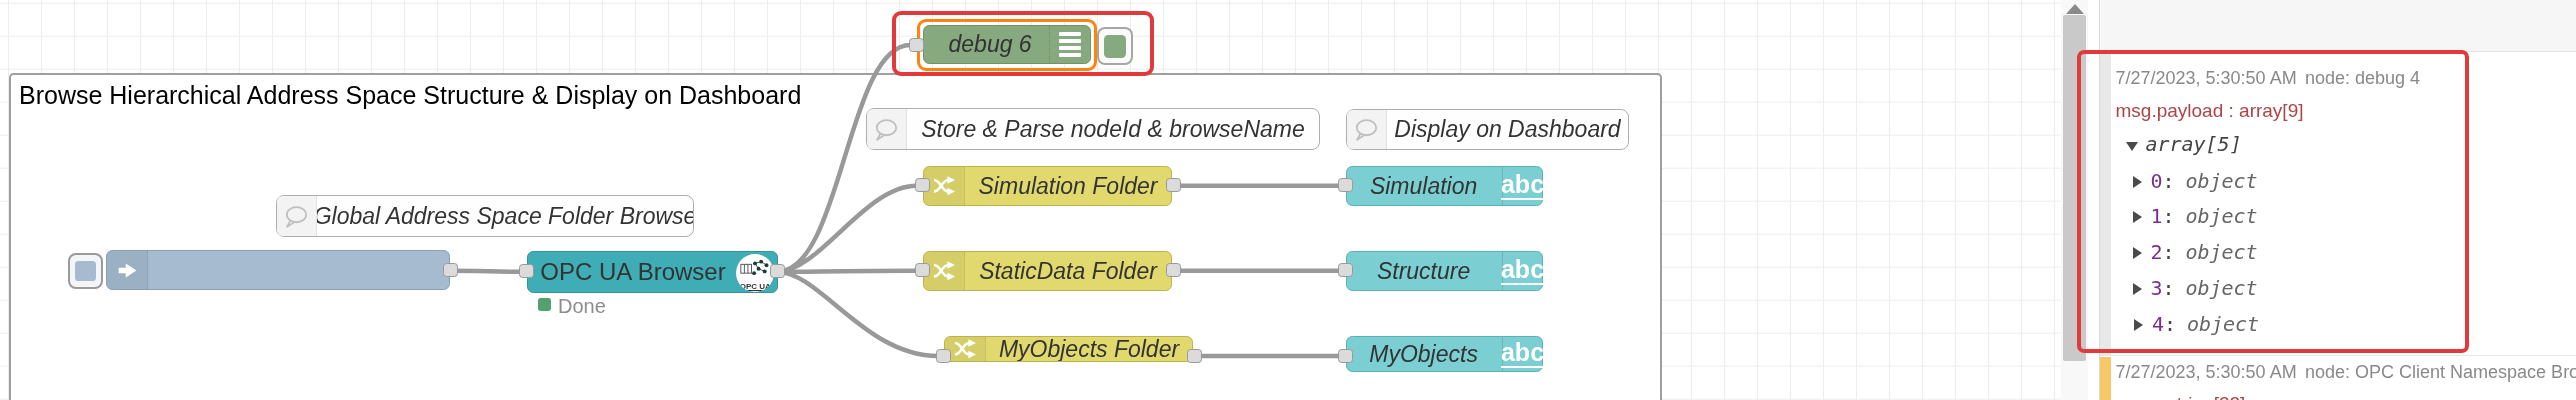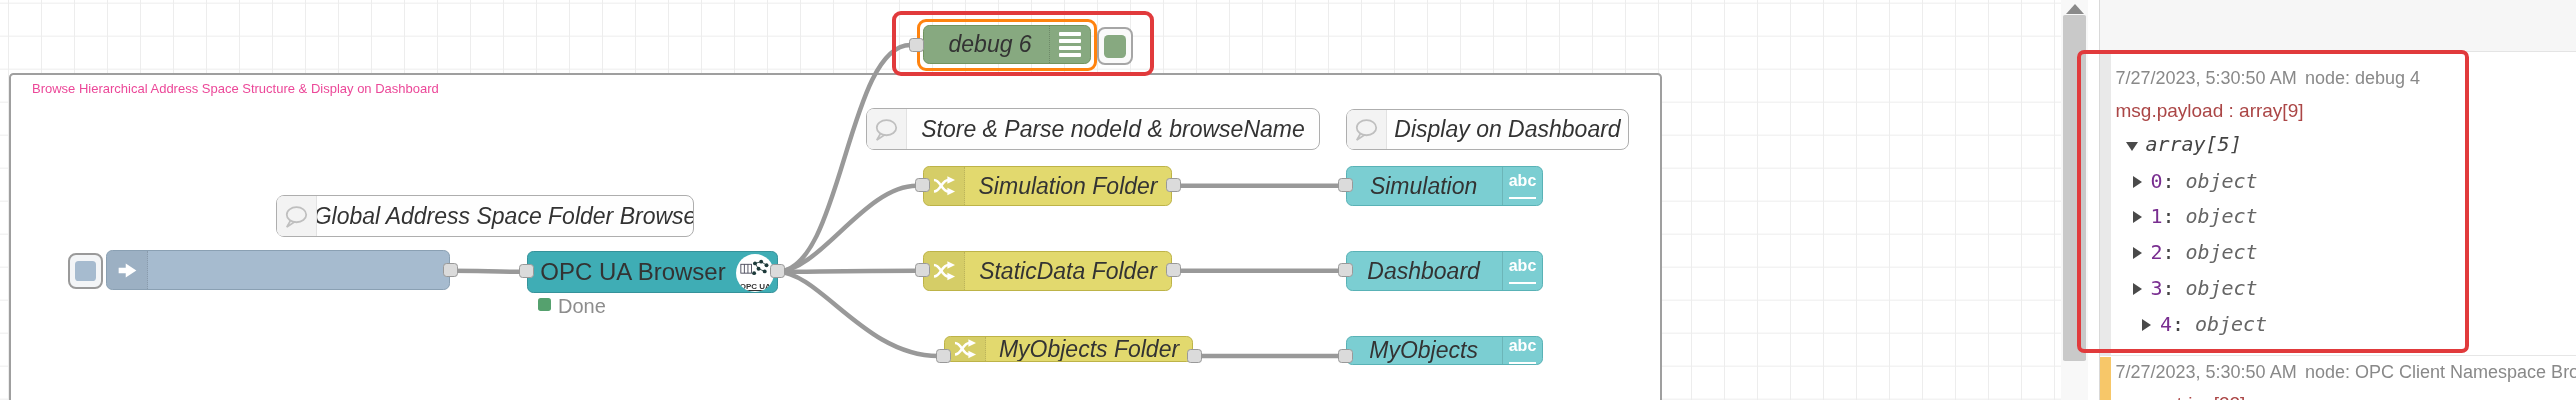--- a/index.html
+++ b/index.html
@@ -7,21 +7,21 @@
   .stage { position:relative; width:2576px; height:401px; overflow:hidden;
            font-family:"Liberation Sans", sans-serif; background:#fff; }
 
   
   .canvas { position:absolute; left:0; top:0; width:2061px; height:401px; background:#fff;
     background-image: linear-gradient(#ededed 0.9px, transparent 0.9px),
                       linear-gradient(90deg, #ededed 0.9px, transparent 0.9px);
     background-size:33px 33px; background-position:8px 2.7px; }
   .group { position:absolute; left:9px; top:73px; width:1653px; height:340px;
            background:#fff; border:2.2px solid #9f9f9f; border-radius:4.5px; }
-  .group-title { padding:6.3px 0 0 8px; font-size:13px; color:#ec4899; white-space:nowrap;margin-left:13px; }
+  .group-title { padding:6.3px 0 0 8px; font-size:25px; color:#000000; white-space:nowrap; }
 
   svg.wires { position:absolute; left:0; top:0; width:2061px; height:401px; }
   svg.wires path { stroke:#999; stroke-width:5; fill:none; stroke-linecap:round; }
 
   .port { position:absolute; width:15.2px; height:14.3px; background:#dbdbdb;
           border:1.8px solid #999; border-radius:3.6px; }
 
   .node { position:absolute; display:flex; align-items:stretch; border-radius:6.3px;
           font-size:23px; color:#333; }
   .nlabel { flex:1; display:flex; align-items:center; justify-content:center;
@@ -49,22 +49,22 @@
 
   .comment { background:#fefefe; border:1.8px solid #aeaeae; border-radius:8px; }
   .comment .strip { background:#f3f3f3; border-right:0.9px solid #e2e2e2; width:40px; border-radius:6.3px 0 0 6.3px;}
 
   .switch { background:#e2d96e; border:1.8px solid #bdb348; }
 
   .uitext { background:#7bced2; border:1.8px solid #59b2b6; }
   .uitext .nlabel { padding-right:1.8px; }
   .abc-area { width:40px; display:flex; align-items:center; justify-content:center;
               border-left:0.9px solid rgba(0,0,0,0.12); }
-  .abc { color:#fff; font-weight:bold; font-size:16px; font-style:normal;
-         border-bottom:2.7px solid #fff; padding-bottom:8px; line-height:1; }
+  .abc { color:#fff; font-weight:bold; font-size:25px; font-style:normal;
+         border-bottom:2.7px solid #fff; padding-bottom:1px; line-height:1; }
 
   .debug { background:#87a980; border:1.8px solid #71935f; }
   .debug .nlabel { padding-left:7.2px; }
   .bars { width:41px; border-left:0.9px dotted rgba(0,0,0,0.18); display:flex;
           flex-direction:column; align-items:center; justify-content:center; gap:3.6px; }
   .bars i { display:block; width:21.5px; height:3.6px; background:#fff; border-radius:0.9px; }
   .sel-outline { position:absolute; left:917px; top:19px; width:180px; height:52px;
                  border:3.1px solid #ff830f; border-radius:9px; }
   .toggle-btn { position:absolute; left:1097px; top:27px; width:36px; height:38px;
                 background:#fafafa; border:2.2px solid #a6a6a6; border-radius:8px;
@@ -223,26 +223,26 @@
       <span class="nlabel">MyObjects Folder</span>
     </div>
 
     <div class="node uitext" style="left:1346px;top:166px;width:197px;height:40px;">
       <span class="nlabel">Simulation</span>
       <span class="abc-area">
           <span class="abc">abc</span>
         </span>
     </div>
     <div class="node uitext" style="left:1346px;top:251px;width:197px;height:40px;">
-      <span class="nlabel">Dashboard</span>
+      <span class="nlabel">Structure</span>
       <span class="abc-area">
           <span class="abc">abc</span>
         </span>
     </div>
-    <div class="node uitext" style="left:1346px;top:336px;width:197px;height:29px;">
+    <div class="node uitext" style="left:1346px;top:336px;width:197px;height:36px;">
       <span class="nlabel">MyObjects</span>
       <span class="abc-area">
           <span class="abc">abc</span>
         </span>
     </div>
 
     <div class="sel-outline"></div>
     <div class="node debug" style="left:923px;top:25px;width:168px;height:39px;">
       <span class="nlabel">debug 6</span>
       <span class="bars">
@@ -294,21 +294,21 @@
       </span>
       <span class="trow" style="left:21.5px;top:151px;">
         <span class="tri-right"></span><span class="tkey">1</span><span class="tcolon">:</span><span class="ttype">object</span>
       </span>
       <span class="trow" style="left:21.5px;top:187px;">
         <span class="tri-right"></span><span class="tkey">2</span><span class="tcolon">:</span><span class="ttype">object</span>
       </span>
       <span class="trow" style="left:21.5px;top:223px;">
         <span class="tri-right"></span><span class="tkey">3</span><span class="tcolon">:</span><span class="ttype">object</span>
       </span>
-      <span class="trow" style="left:31px;top:259px;">
+      <span class="trow" style="left:23px;top:259px;">
         <span class="tri-right"></span><span class="tkey">4</span><span class="tcolon">:</span><span class="ttype">object</span>
       </span>
     </div>
 
     <div class="dmsg dmsg2 hl">
       <span class="meta" style="left:4.5px;top:4.5px;">7/27/2023, 5:30:50 AM</span>
       <span class="meta" style="left:194px;top:4.5px;">node: OPC Client Namespace Brow</span>
       <span class="prop" style="left:4.5px;top:36px;">msg : string[22]</span>
     </div>
   </div>

